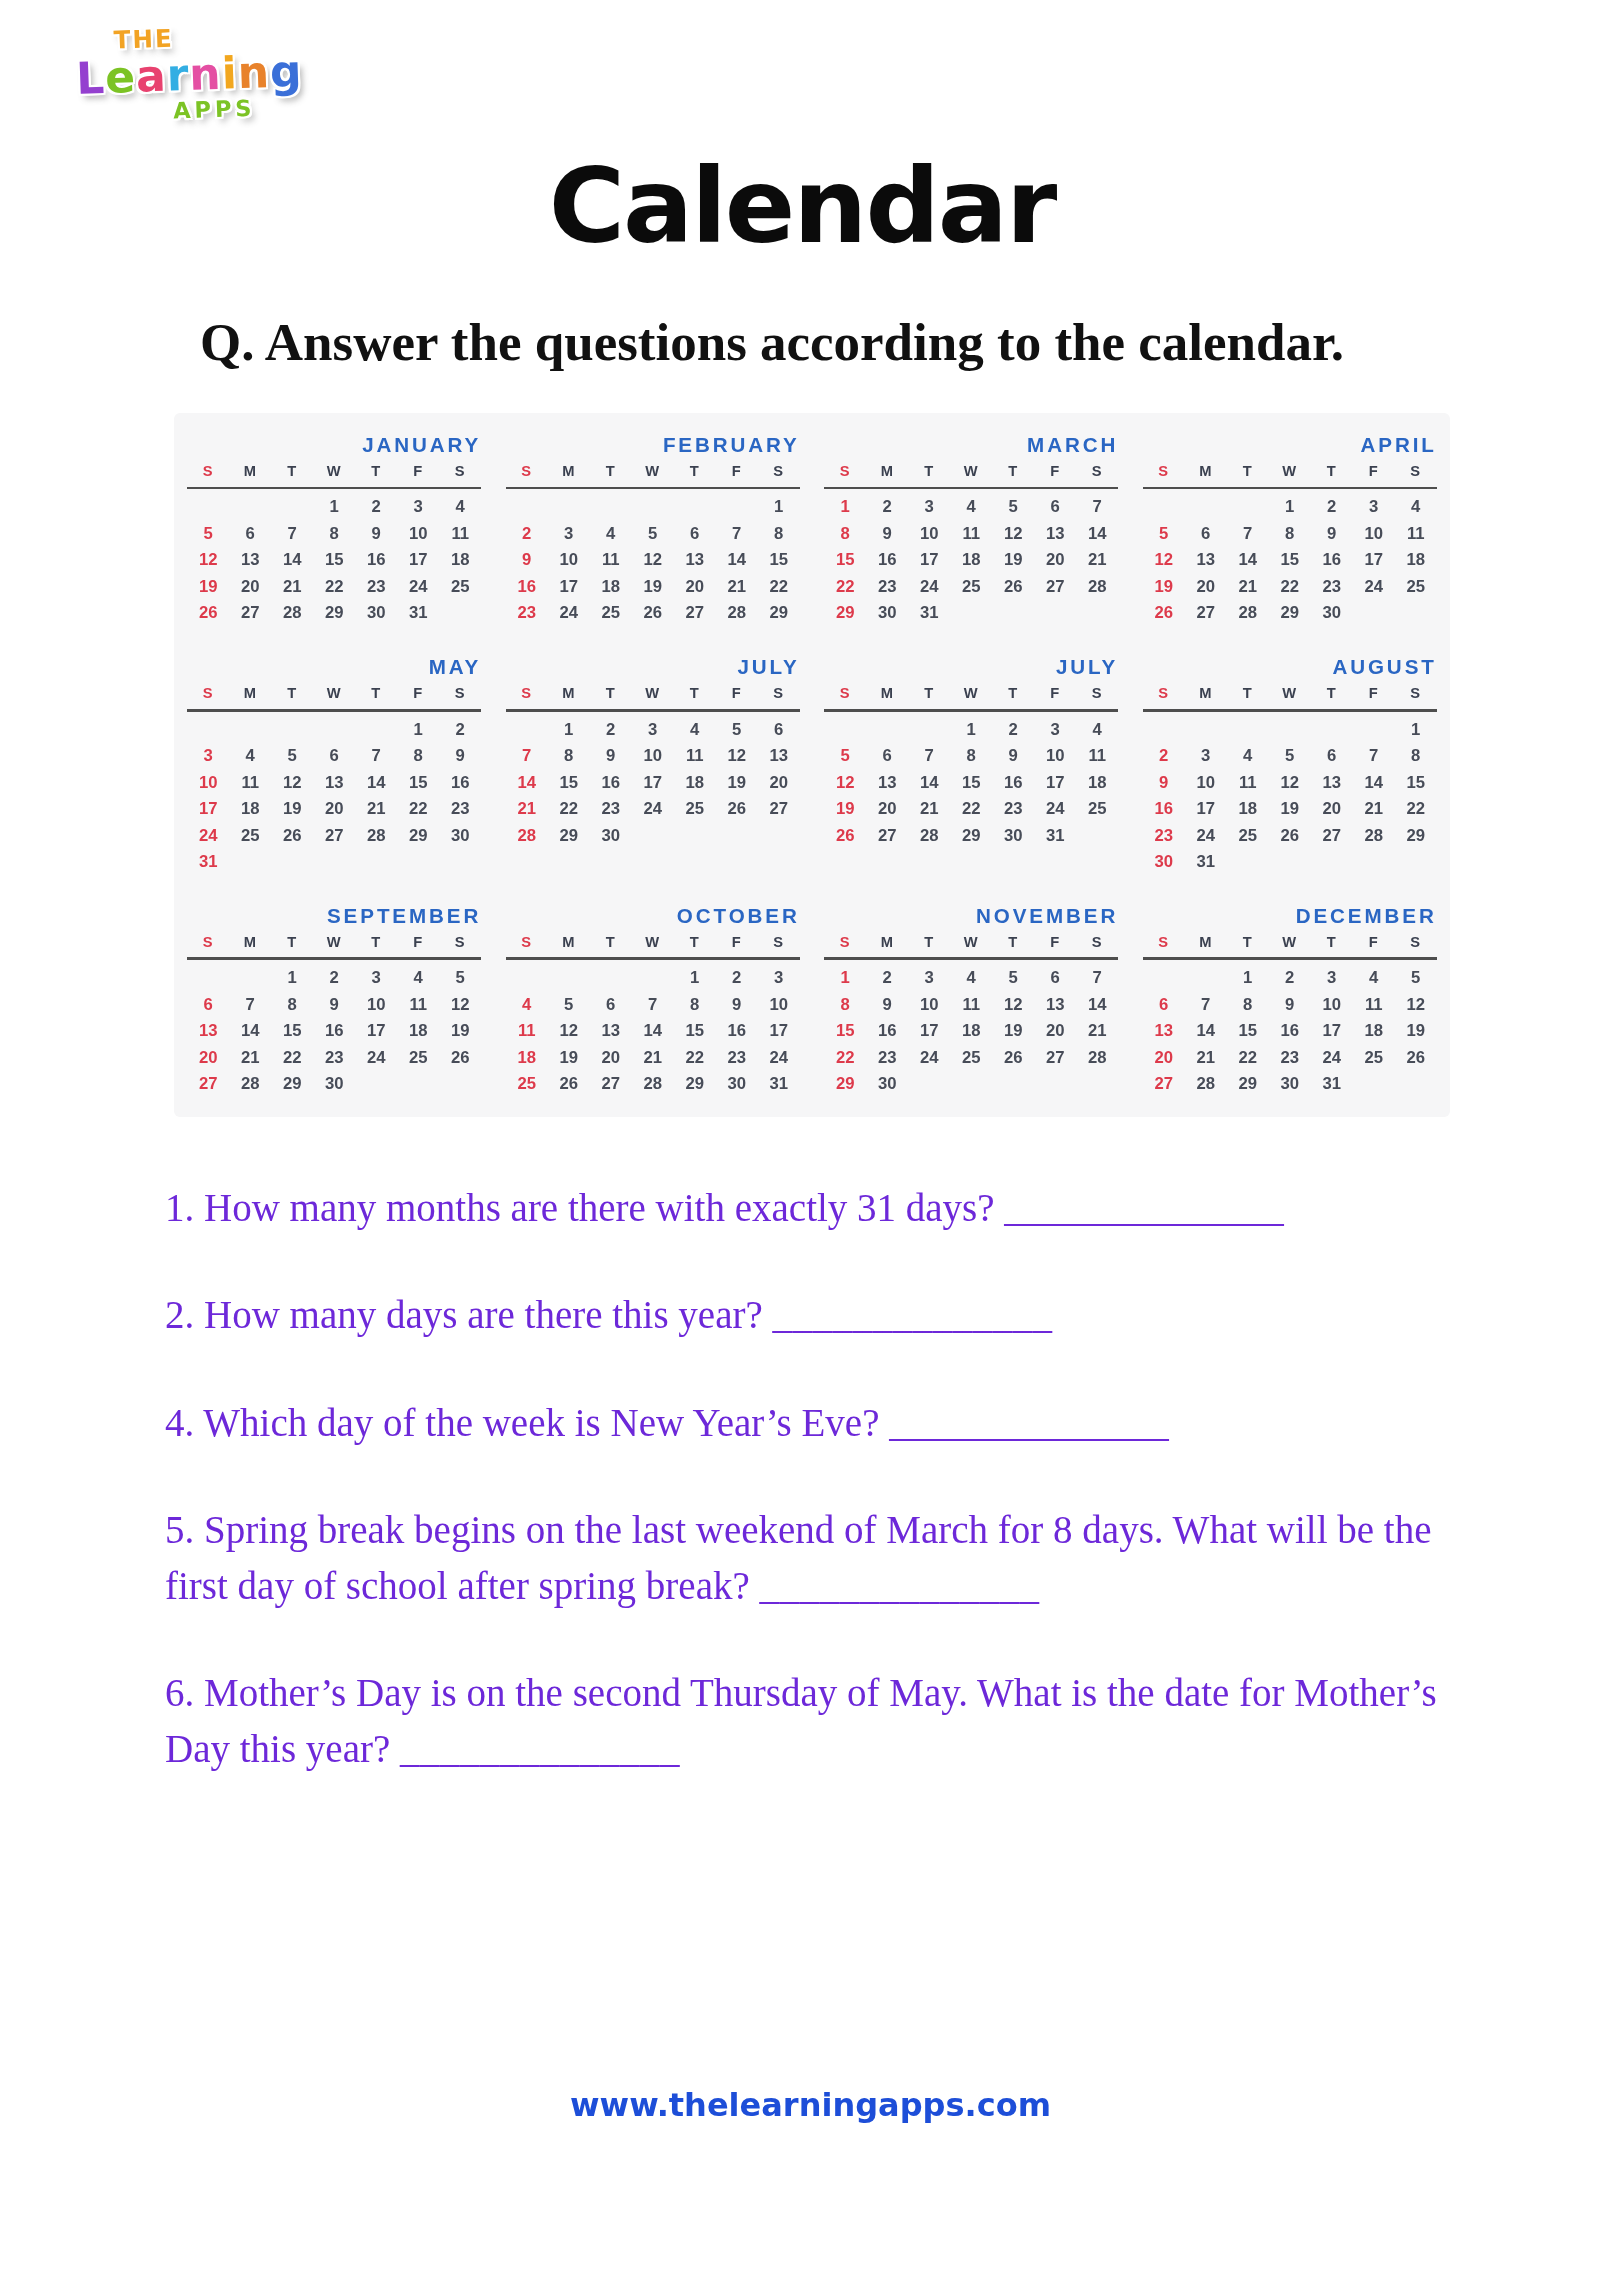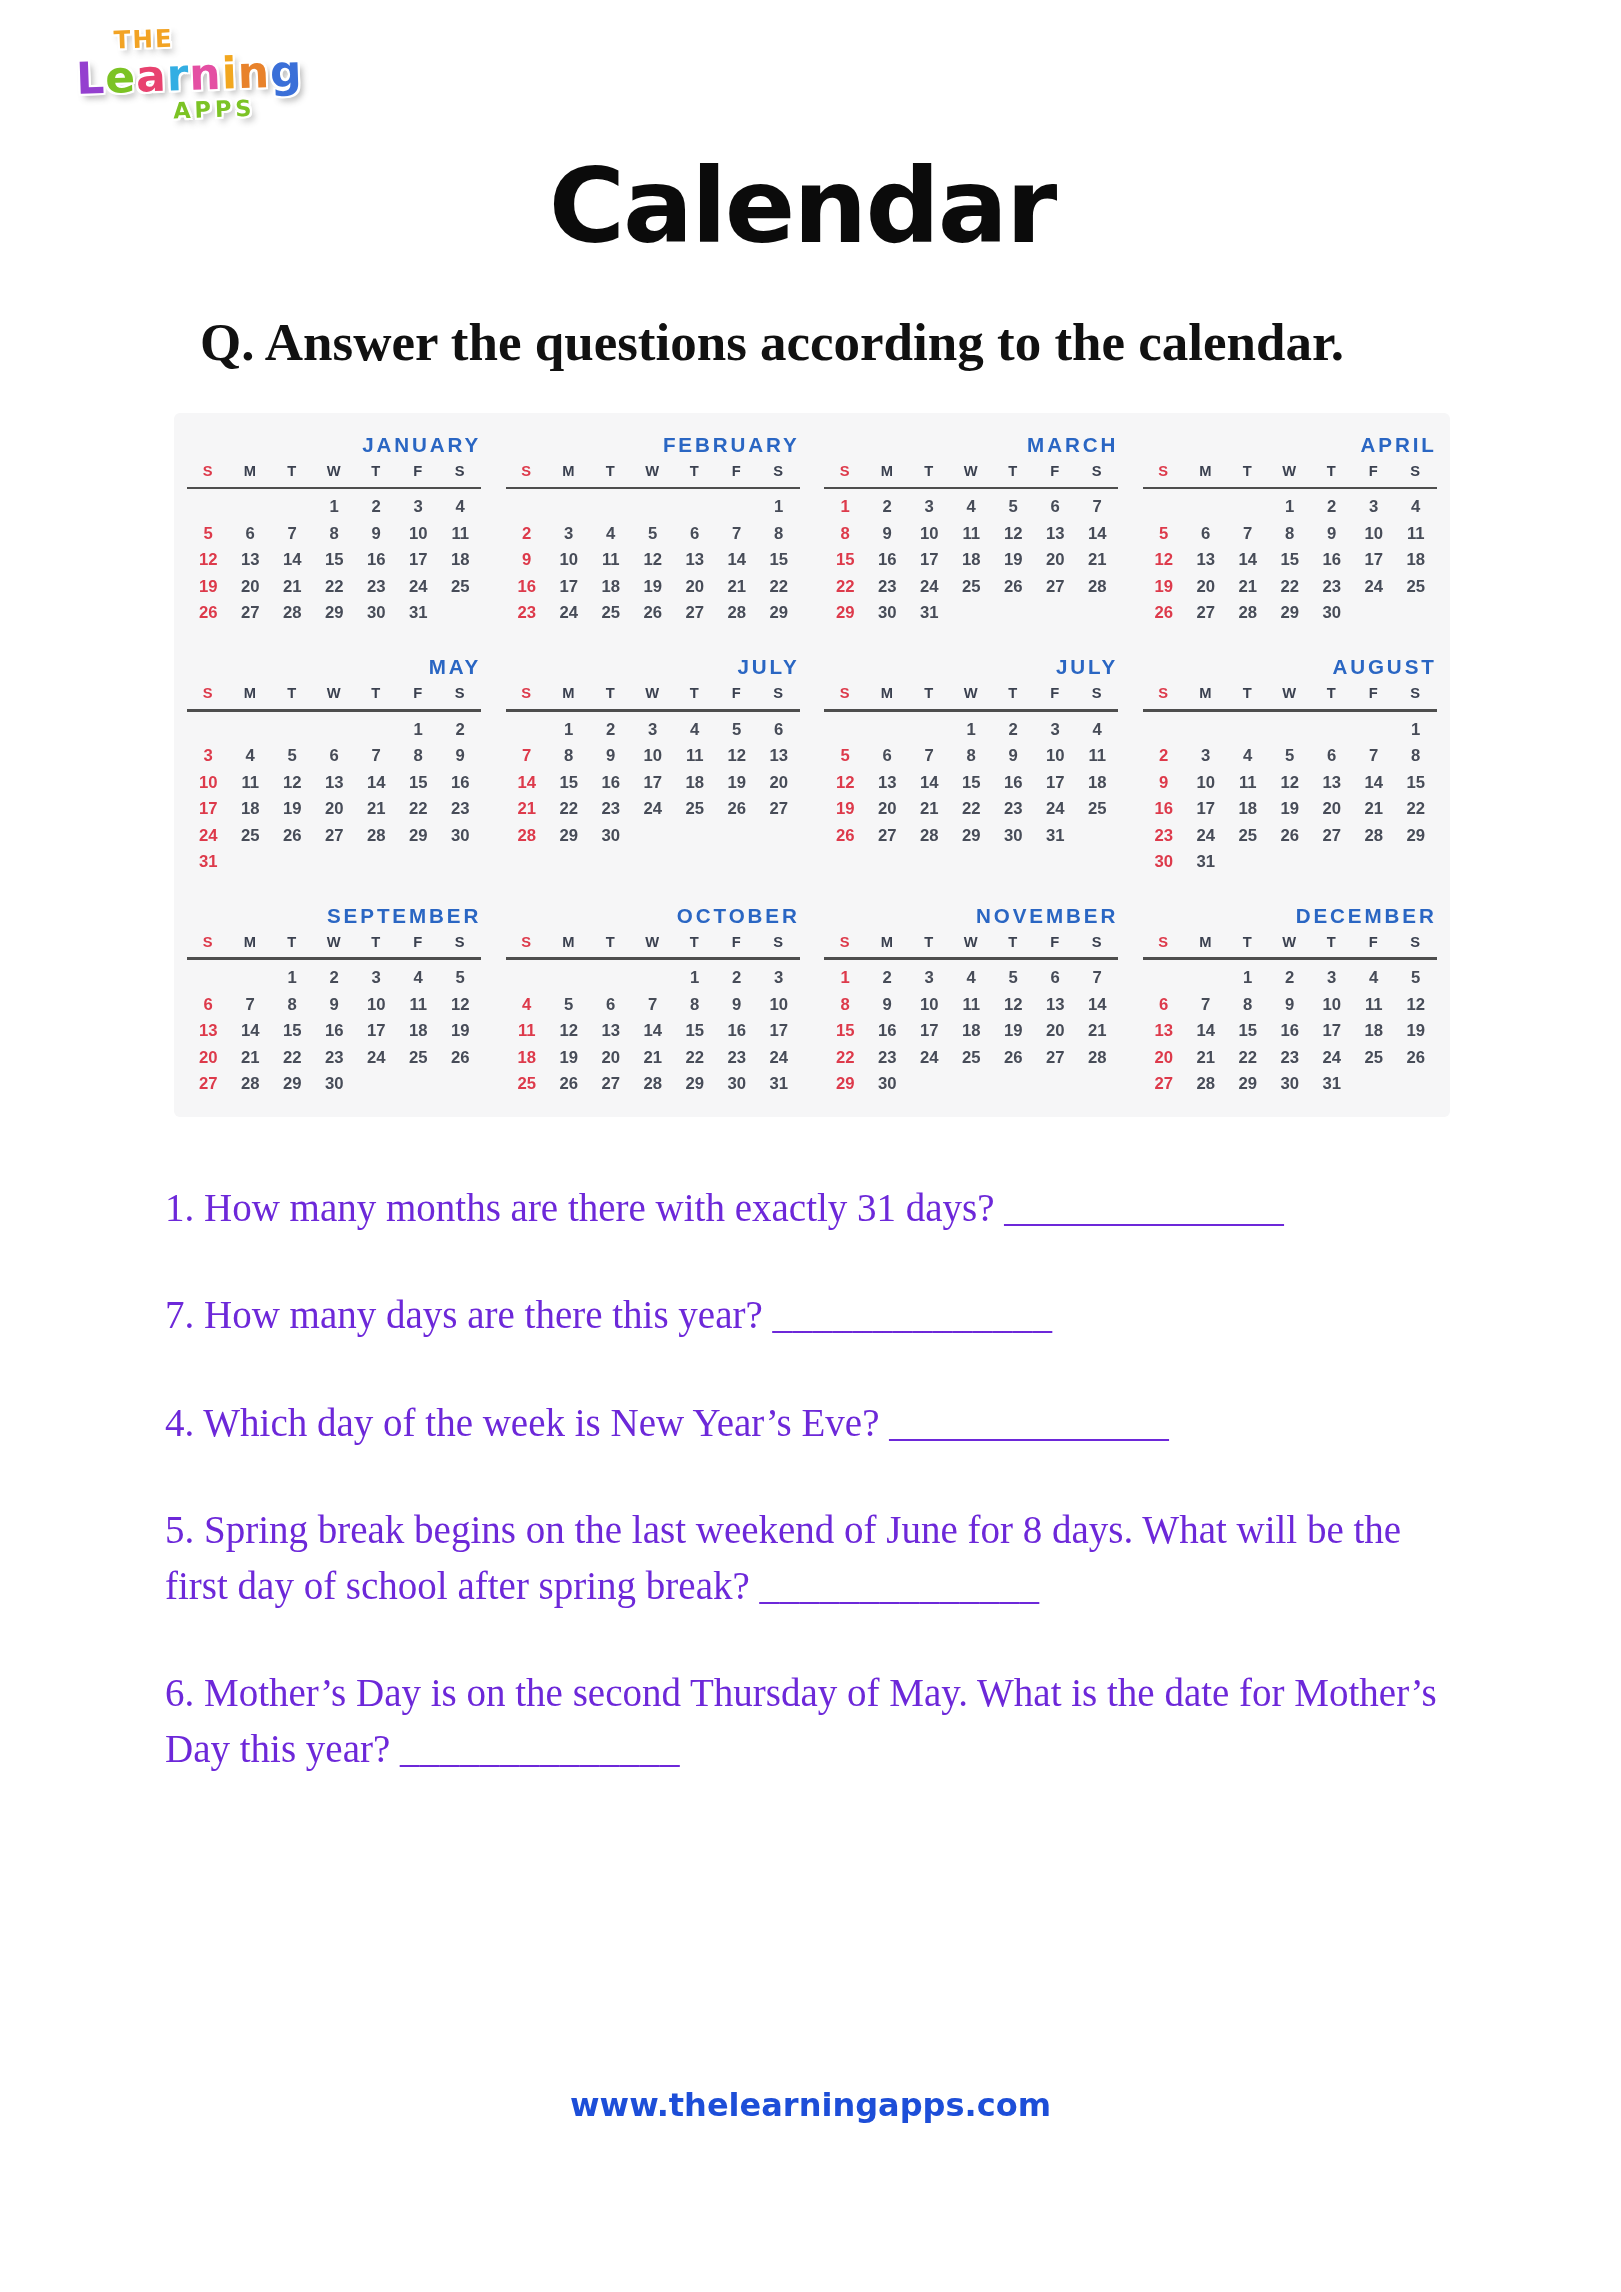--- a/index.html
+++ b/index.html
@@ -832,20 +832,20 @@
           <span>31</span>
           <span></span>
           <span></span>
         </div>
       </div>
     </div>
 </div>
 
 <div class="questions" id="questions">
     <div class="question"><span>1. How many months are there with exactly 31 days? </span><span class="blank">______________</span></div>
-    <div class="question"><span>7. How many days are there this year? </span><span class="blank">______________</span></div>
+    <div class="question"><span>2. How many days are there this year? </span><span class="blank">______________</span></div>
     <div class="question"><span>4. Which day of the week is New Year’s Eve? </span><span class="blank">______________</span></div>
-    <div class="question"><span>5. Spring break begins on the last weekend of June for 8 days. What will be the first day of school after spring break? </span><span class="blank">______________</span></div>
+    <div class="question"><span>5. Spring break begins on the last weekend of March for 8 days. What will be the first day of school after spring break? </span><span class="blank">______________</span></div>
     <div class="question"><span>6. Mother’s Day is on the second Thursday of May. What is the date for Mother’s Day this year? </span><span class="blank">______________</span></div>
   </div>
 
 <div class="footer">www.thelearningapps.com</div>
 
 
 </body></html>

